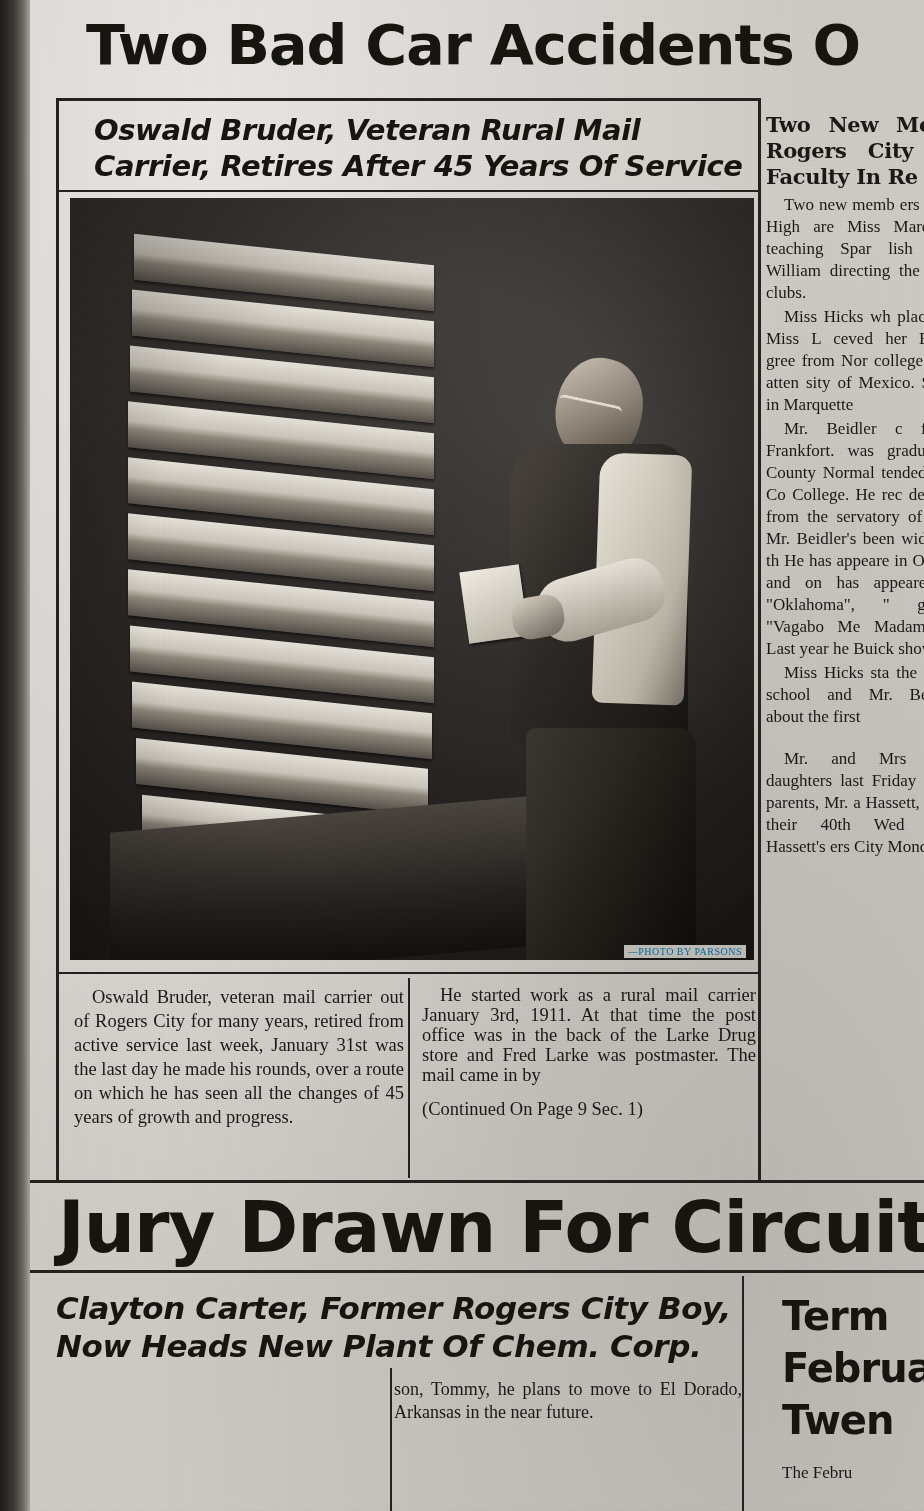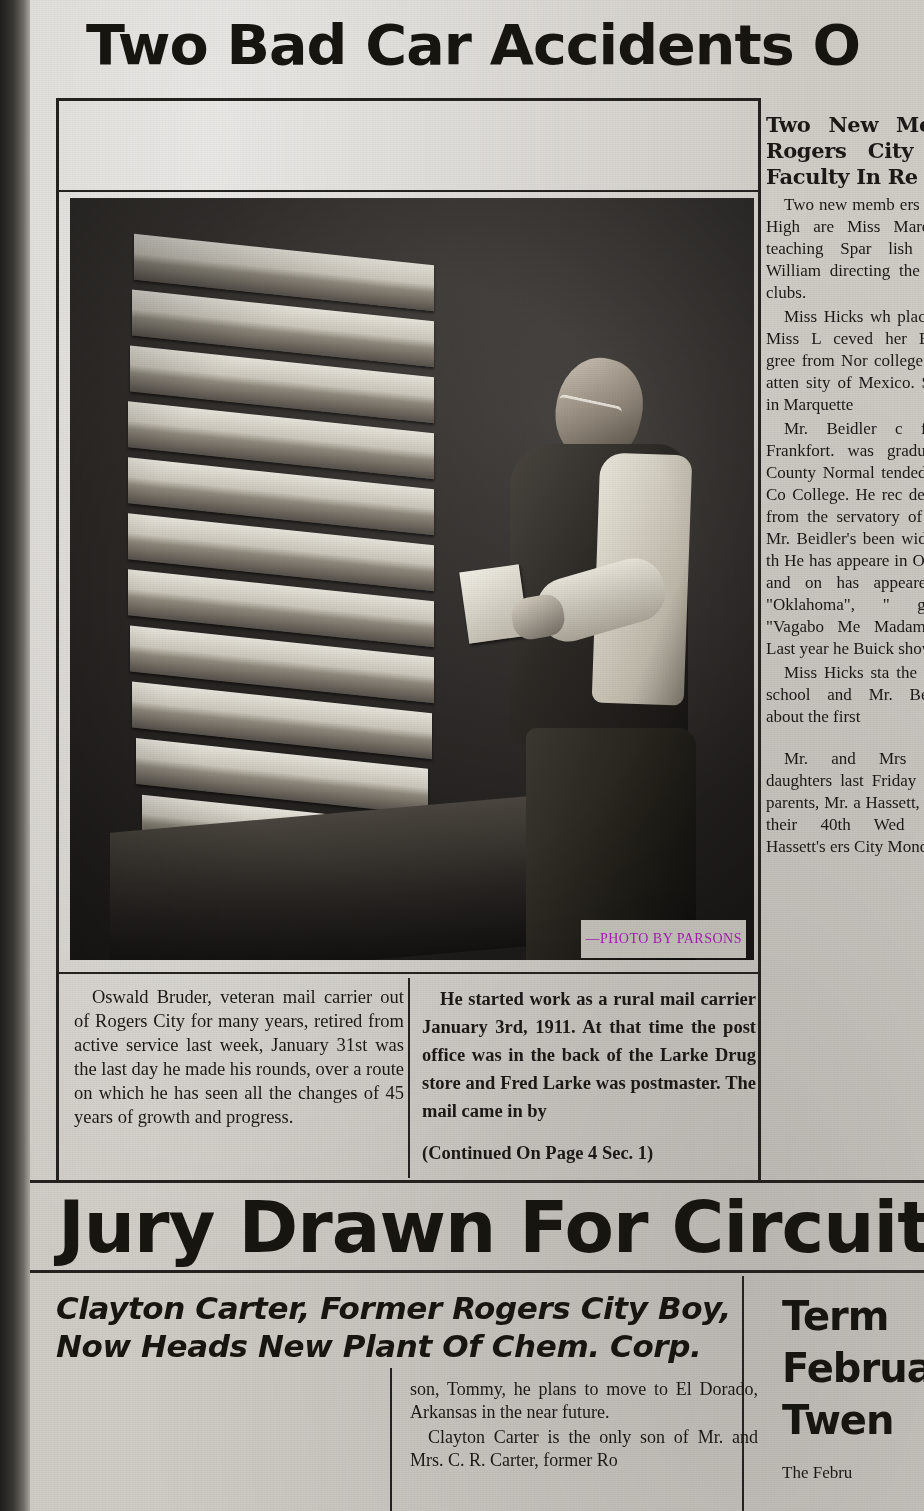--- a/index.html
+++ b/index.html
@@ -203,56 +203,56 @@
     position: absolute;
     left: 40px; top: 612px;
     width: 520px; height: 150px;
     background: linear-gradient(180deg,#4a453e 0%, #262320 60%, #141311 100%);
     transform: skewY(-5deg);
   }
   .photo-credit {
     position: absolute;
     right: 8px; bottom: 2px;
     font-family: "Liberation Serif", serif;
-    font-size: 14px;
+    font-size: 10px;
     letter-spacing: .5px;
-    color: #a21caf;
+    color: #0369a1;
     background: rgba(206,203,196,.92);
-    padding: 11px 4px;
+    padding: 1px 4px;
   }
 
   
   .col {
     position: absolute;
     font-family: "Liberation Serif", serif;
     color: #1b1916;
     text-align: justify;
   }
   .col p { margin: 0; }
   .col p + p { margin-top: 2px; }
   .indent { text-indent: 18px; }
 
   #col-a { left: 44px; top: 985px; width: 330px; font-size: 18.5px; line-height: 24px; }
-  #col-b { left: 392px; top: 985px; width: 334px; font-size: 18.5px; line-height: 28px; font-weight: bold; }
+  #col-b { left: 392px; top: 985px; width: 334px; font-size: 18.5px; line-height: 20px; }
 
   #col-right {
     left: 736px; top: 112px; width: 188px;
     font-size: 17px; line-height: 22px;
   }
   #col-right .rhead {
     font-family: "DejaVu Serif", serif;
     font-weight: 700;
     font-size: 21px;
     line-height: 26px;
     letter-spacing: -0.3px;
     margin-bottom: 4px;
   }
 
   #col-c { left: 26px; top: 1378px; width: 330px; font-size: 18px; line-height: 23px; }
-  #col-d { left: 380px; top: 1378px; width: 348px; font-size: 18px; line-height: 23px; }
+  #col-d { left: 364px; top: 1378px; width: 348px; font-size: 18px; line-height: 23px; }
 
   #col-term {
     position: absolute;
     left: 752px; top: 1290px;
     width: 175px;
     font-family: "DejaVu Sans", sans-serif;
     font-weight: 700;
     font-size: 40px;
     line-height: 52px;
     color: #17150f;
@@ -285,20 +285,21 @@
 
   <div class="paper">
 
     <div class="banner" id="banner-top">Two Bad Car Accidents O</div>
 
     <div class="rule" style="left:26px; top:98px; width:704px; height:3px;"></div>
     <div class="rule" style="left:26px; top:98px; width:3px; height:1085px;"></div>
     <div class="rule" style="left:728px; top:98px; width:3px; height:1085px;"></div>
     <div class="rule" style="left:26px; top:190px; width:704px; height:2px;"></div>
 
+    <div class="deck" id="deck-mail">Oswald Bruder, Veteran Rural Mail Carrier, Retires After 45 Years Of Service</div>
 
     <div id="photo-wrap">
       <div id="photo">
 
         <div class="case">
           <div class="shelf" style="top:0px;   left:6px;  width:300px;"></div>
           <div class="shelf" style="top:56px;  left:4px;  width:302px;"></div>
           <div class="shelf" style="top:112px; left:2px;  width:304px;"></div>
           <div class="shelf" style="top:168px; left:0px;  width:306px;"></div>
           <div class="shelf" style="top:224px; left:0px;  width:306px;"></div>
@@ -339,21 +340,21 @@
 
     <div class="rule" style="left:26px; top:972px; width:704px; height:2px;"></div>
     <div class="rule" style="left:378px; top:978px; width:2px; height:200px;"></div>
 
     <div class="col" id="col-a">
       <p class="indent">Oswald Bruder, veteran mail carrier out of Rogers City for many years, retired from active service last week, January 31st was the last day he made his rounds, over a route on which he has seen all the changes of 45 years of growth and progress.</p>
     </div>
 
     <div class="col" id="col-b">
       <p class="indent">He started work as a rural mail carrier January 3rd, 1911. At that time the post office was in the back of the Larke Drug store and Fred Larke was postmaster. The mail came in by</p>
-      <p style="margin-top:14px;">(Continued On Page 4 Sec. 1)</p>
+      <p style="margin-top:14px;">(Continued On Page 9 Sec. 1)</p>
     </div>
 
     <div class="col" id="col-right">
       <div class="rhead">Two New Mem Rogers City H Faculty In Re</div>
       <p class="indent">Two new memb ers City High are Miss Mare is teaching Spar lish and William directing the boy clubs.</p>
       <p class="indent">Miss Hicks wh place of Miss L ceved her Bach gree from Nor college and atten sity of Mexico. S ed in Marquette</p>
       <p class="indent">Mr. Beidler c from Frankfort. was graduated County Normal tended the Co College. He rec degree from the servatory of Mu Mr. Beidler's been wide in th He has appeare in Opera and on has appeared i "Oklahoma", " gon", "Vagabo Me Madam" a Last year he Buick show.</p>
       <p class="indent">Miss Hicks sta the high school and Mr. Beidle about the first</p>
       <p class="indent" style="margin-top:20px;">Mr. and Mrs and daughters last Friday to v parents, Mr. a Hassett, who their 40th Wed The Hassett's ers City Monda</p>
     </div>
@@ -361,21 +362,20 @@
     <div class="rule" style="left:0px; top:1180px; width:894px; height:3px;"></div>
     <div class="banner" id="banner-jury">Jury Drawn For Circuit Court</div>
     <div class="rule" style="left:0px; top:1270px; width:894px; height:3px;"></div>
     <div class="rule" style="left:712px; top:1276px; width:2px; height:235px;"></div>
     <div class="rule" style="left:360px; top:1368px; width:2px; height:143px;"></div>
 
     <div class="deck" id="deck-carter">Clayton Carter, Former Rogers City Boy, Now Heads New Plant Of Chem. Corp.</div>
 
     <div class="col" id="col-d">
       <p>son, Tommy, he plans to move to El Dorado, Arkansas in the near future.</p>
-      <p class="indent">Clayton Carter is the only son of Mr. and Mrs. C. R. Carter, former Ro</p>
     </div>
 
     <div id="col-term">
       <div>Term</div>
       <div>Februa</div>
       <div>Twen</div>
     </div>
     <div id="term-sub">The Febru</div>
 
     <div class="grain"></div>

